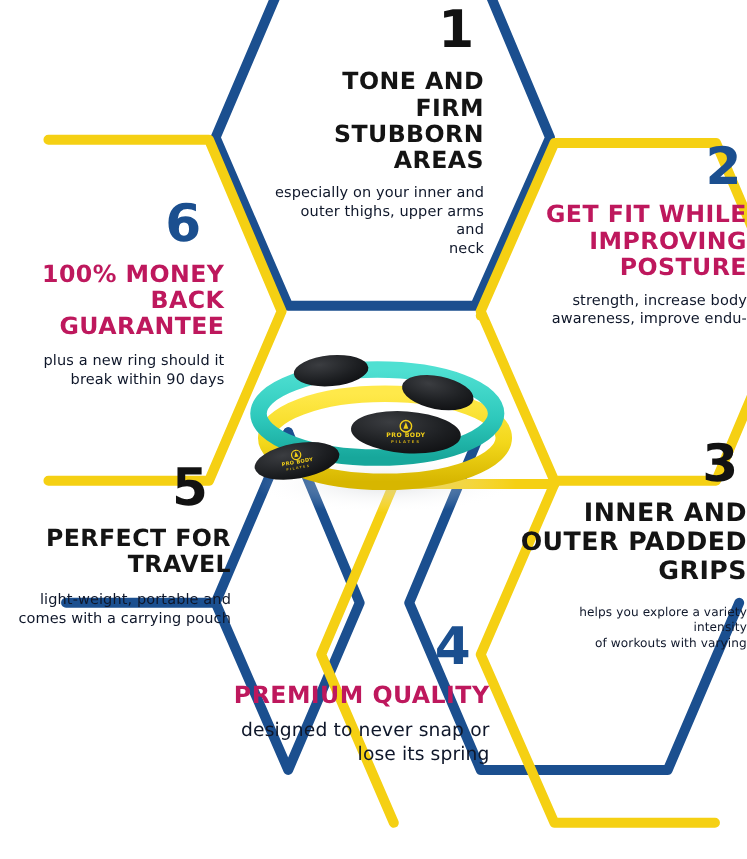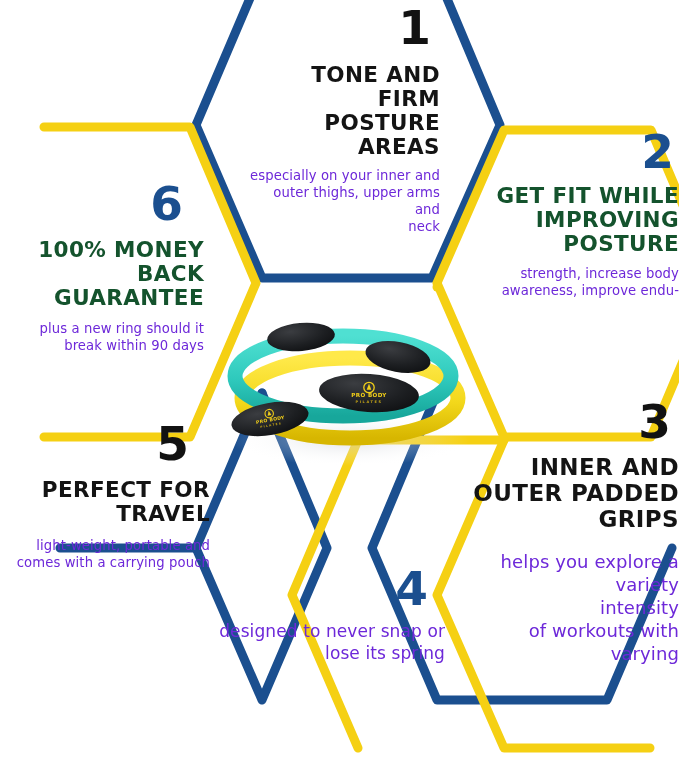--- a/index.html
+++ b/index.html
@@ -6,45 +6,45 @@
   body{width:679px;height:781px;position:relative;overflow:hidden;
        font-family:"DejaVu Sans","Liberation Sans",sans-serif;}
 
   #stage{position:absolute;inset:0;width:679px;height:781px;background:#fff;}
 
   #hexlines{position:absolute;left:0;top:0;width:679px;height:781px;}
 
   .block{position:absolute;}
   .num{font-weight:700;line-height:1;letter-spacing:-1px;}
   .title{font-weight:700;line-height:1.12;letter-spacing:.4px;text-align:right;}
-  .desc{line-height:1.28;letter-spacing:.1px;color:#6d28d9;}
+  .desc{line-height:1.28;letter-spacing:.1px;color:#0f172a;}
 
   
   .dark .num{color:#121212;}
   .dark .title{color:#141414;}
   .navy .num{color:#1b4f8f;}
-  .navy .title{color:#14532d;}
+  .navy .title{color:#be185d;}
 
   
   #sec1{left:250px;top:4px;width:190px;text-align:right;}
   #sec1 .num{font-size:47px;margin-right:10px;}
   #sec1 .title{font-size:21.5px;margin-top:12px;}
   #sec1 .desc{font-size:13.2px;margin-top:9px;}
 
   
   #sec2{left:455px;top:128px;width:224px;text-align:right;padding-right:1px;}
   #sec2 .num{font-size:47px;margin-right:6px;}
   #sec2 .title{font-size:21.5px;margin-top:9px;}
   #sec2 .desc{font-size:13.2px;margin-top:10px;}
 
   
   #sec3{left:460px;top:398px;width:219px;text-align:right;}
   #sec3 .num{font-size:47px;margin-right:9px;}
   #sec3 .title{font-size:23px;margin-top:10px;}
-  #sec3 .desc{font-size:18px;margin-top:18px;}
+  #sec3 .desc{font-size:11px;margin-top:18px;}
 
   
   #sec4{left:185px;top:565px;width:260px;text-align:right;}
   #sec4 .num{font-size:47px;margin-right:18px;}
   #sec4 .title{font-size:21.5px;margin-top:9px;}
   #sec4 .desc{font-size:17px;margin-top:9px;}
 
   
   #sec5{left:-8px;top:420px;width:218px;text-align:right;}
   #sec5 .num{font-size:47px;margin-right:22px;}
@@ -134,21 +134,21 @@
         <text x="0" y="3.4" text-anchor="middle" fill="#f2cf18" font-size="4.6" font-weight="700" font-family="'DejaVu Sans','Liberation Sans',sans-serif" letter-spacing="0.3">PRO BODY</text>
         <text x="0" y="8.2" text-anchor="middle" fill="#c9a814" font-size="2.9" font-weight="700" font-family="'DejaVu Sans','Liberation Sans',sans-serif" letter-spacing="1.3">PILATES</text>
       </g>
     </svg>
   </div>
 
   <div class="block dark" id="sec1">
     <div class="num">1</div>
     <div class="title">
       <div>TONE AND FIRM</div>
-      <div>POSTURE AREAS</div>
+      <div>STUBBORN AREAS</div>
     </div>
     <div class="desc">
       <div>especially on your inner and</div>
       <div>outer thighs, upper arms and</div>
       <div>neck</div>
     </div>
   </div>
 
   <div class="block navy" id="sec2">
     <div class="num">2</div>
@@ -172,20 +172,21 @@
     <div class="desc">
       <div>helps you explore a variety</div>
       <div>intensity</div>
       <div>of workouts with varying</div>
     </div>
   </div>
 
   <div class="block navy" id="sec4">
     <div class="num">4</div>
     <div class="title">
+      <div>PREMIUM QUALITY</div>
     </div>
     <div class="desc">
       <div>designed to never snap or</div>
       <div>lose its spring</div>
     </div>
   </div>
 
   <div class="block dark" id="sec5">
     <div class="num">5</div>
     <div class="title">

